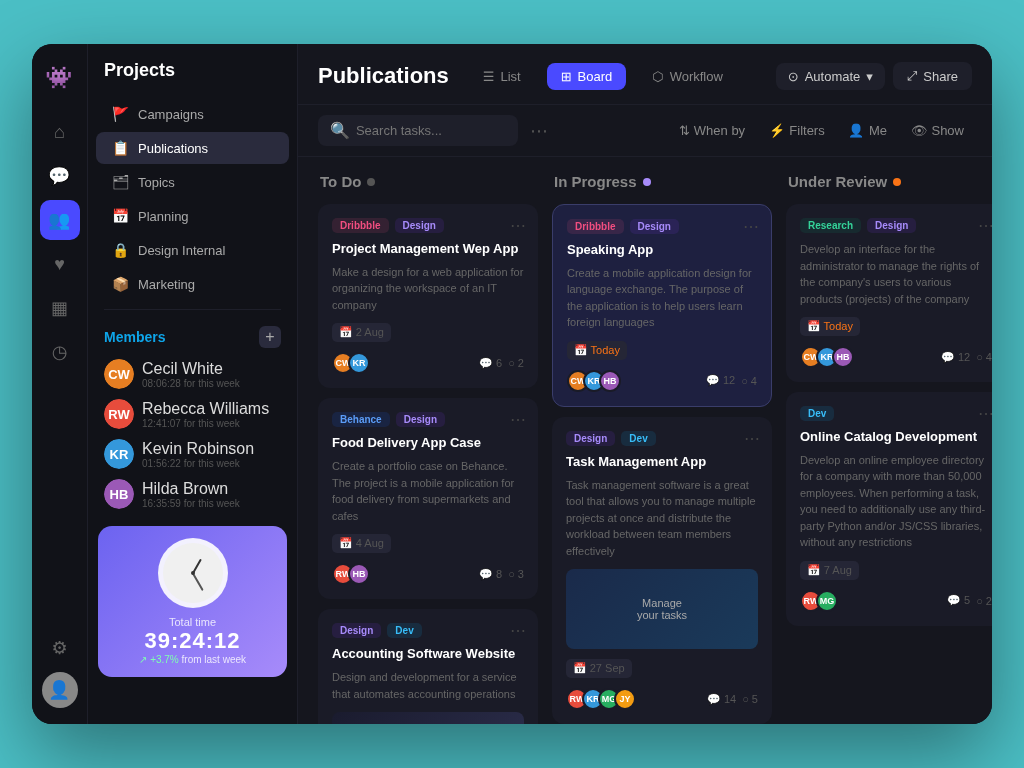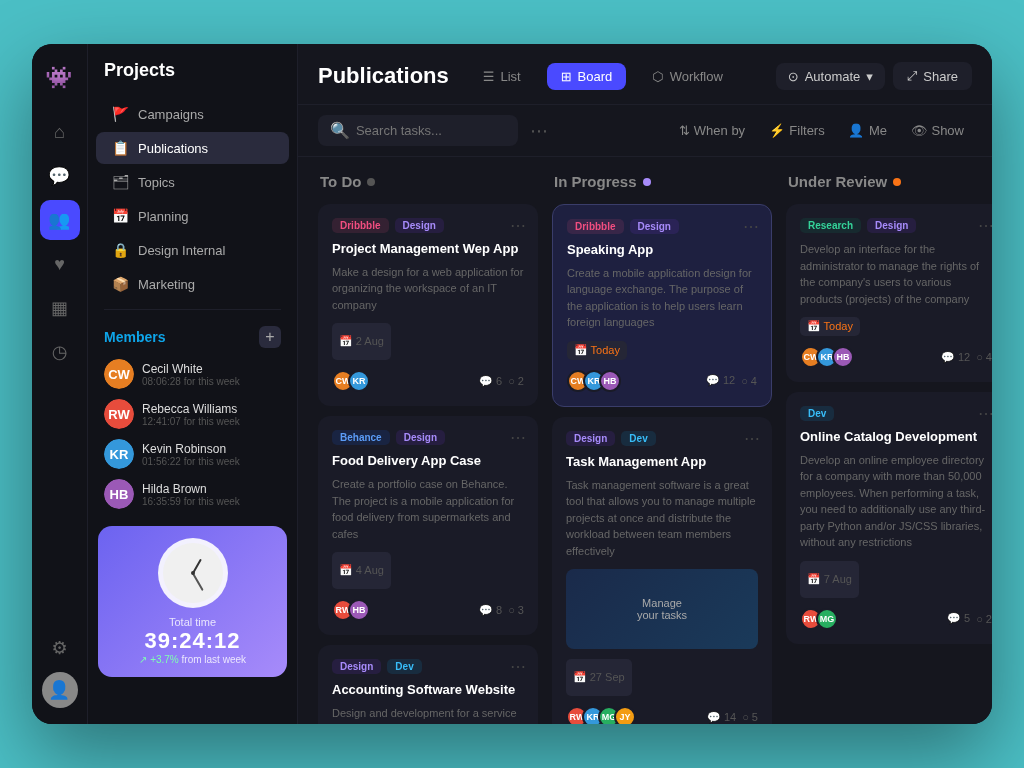--- a/index.html
+++ b/index.html
@@ -146,21 +146,21 @@
       height: 100%;
       border-radius: 50%;
       display: flex;
       align-items: center;
       justify-content: center;
       font-size: 13px;
       font-weight: 600;
       color: #fff;
     }
     .member-info { flex: 1; min-width: 0; }
-    .member-name { color: #ddd; font-size: 12px; font-weight: 500; white-space: nowrap; overflow: hidden; text-overflow: ellipsis; }
+    .member-name { color: #ddd; font-size: 16px; font-weight: 500; white-space: nowrap; overflow: hidden; text-overflow: ellipsis; }
     .member-time { color: #555; font-size: 10px; }
     .time-card {
       margin: 12px 10px 0;
       background: linear-gradient(135deg, #6c63f0, #a78bfa);
       border-radius: 14px;
       padding: 12px;
       flex-shrink: 0;
     }
     .time-card-clock {
       width: 70px;
@@ -394,21 +394,21 @@
       display: flex;
       align-items: center;
       gap: 4px;
       color: #555;
       font-size: 11px;
       margin-bottom: 10px;
     }
     .card-date-badge {
       background: #252636;
       border-radius: 5px;
-      padding: 12px 7px;
+      padding: 3px 7px;
       display: flex;
       align-items: center;
       gap: 4px;
     }
     .card-date-today {
       background: #252636;
       border-radius: 5px;
       padding: 3px 7px;
       color: #f97316;
       font-size: 11px;

